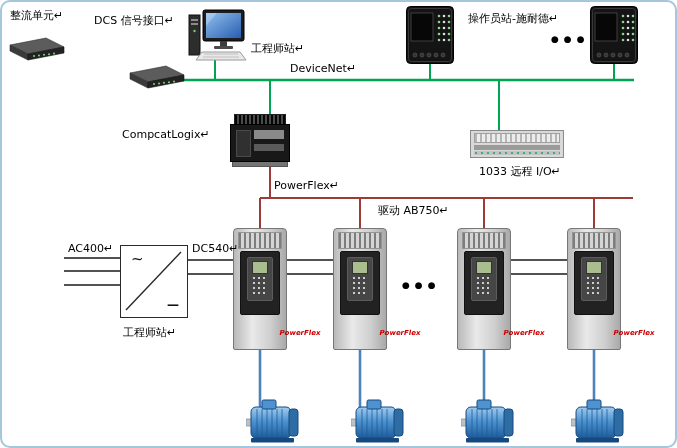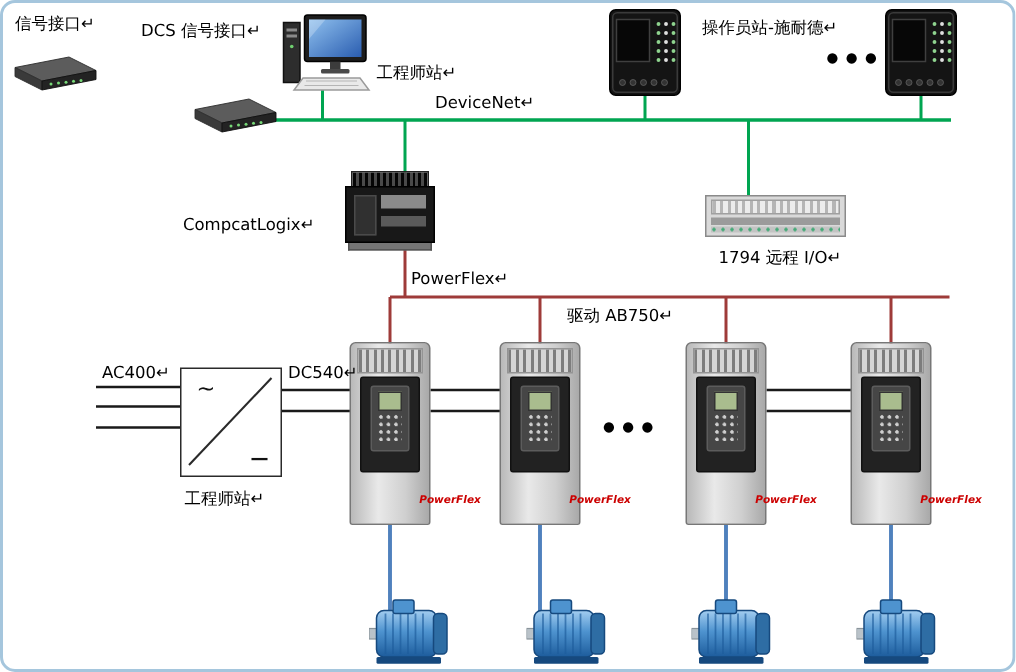--- a/index.html
+++ b/index.html
@@ -232,28 +232,28 @@
   <svg class="abs" style="left:349px;top:394px" width="58" height="48">
       <use href="#motor-shape"></use>
     </svg>
   <svg class="abs" style="left:459px;top:394px" width="58" height="48">
       <use href="#motor-shape"></use>
     </svg>
   <svg class="abs" style="left:569px;top:394px" width="58" height="48">
       <use href="#motor-shape"></use>
     </svg>
 
-  <div class="lbl" style="left:8px;top:7px">信号接口↵</div>
+  <div class="lbl" style="left:8px;top:7px">整流单元↵</div>
   <div class="lbl" style="left:92px;top:12px">DCS 信号接口↵</div>
   <div class="lbl" style="left:249px;top:40px">工程师站↵</div>
   <div class="lbl" style="left:288px;top:60px">DeviceNet↵</div>
   <div class="lbl" style="left:466px;top:10px">操作员站-施耐德↵</div>
   <div class="dots" style="left:549px;top:32px">●●●</div>
-  <div class="lbl" style="left:120px;top:141px">CompcatLogix↵</div>
+  <div class="lbl" style="left:120px;top:126px">CompcatLogix↵</div>
   <div class="lbl" style="left:272px;top:177px">PowerFlex↵</div>
-  <div class="lbl" style="left:477px;top:163px">1794 远程 I/O↵</div>
+  <div class="lbl" style="left:477px;top:163px">1033 远程 I/O↵</div>
   <div class="lbl" style="left:376px;top:202px">驱动 AB750↵</div>
   <div class="lbl" style="left:66px;top:240px">AC400↵</div>
   <div class="lbl" style="left:190px;top:240px">DC540↵</div>
   <div class="lbl" style="left:121px;top:324px">工程师站↵</div>
   <div class="dots" style="left:400px;top:278px">●●●</div>
 
 </div>
 
 </body></html>

